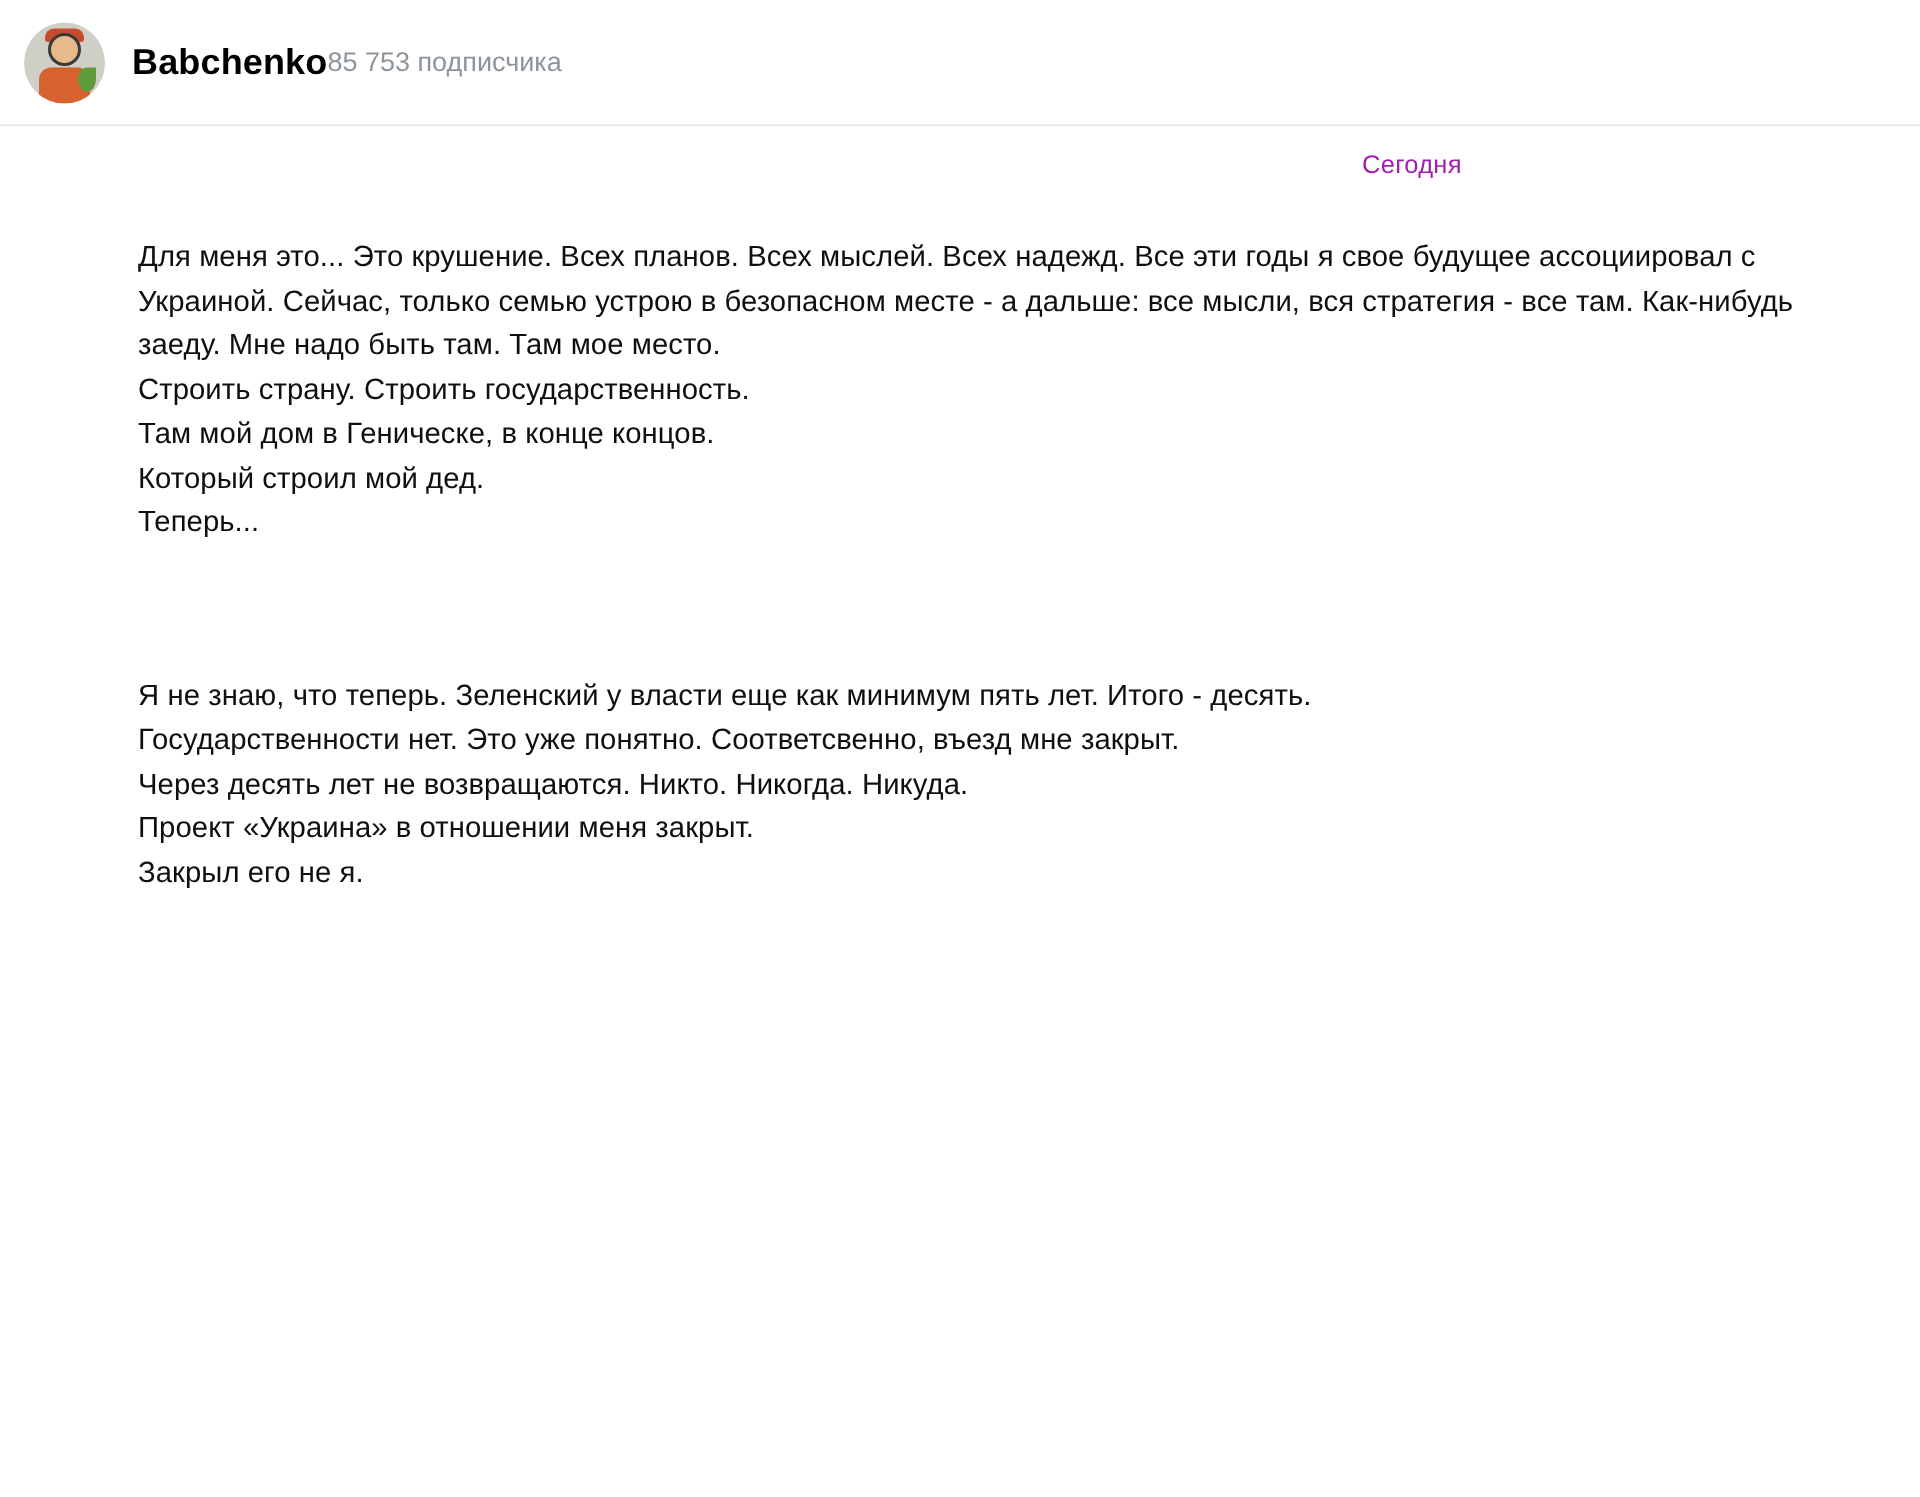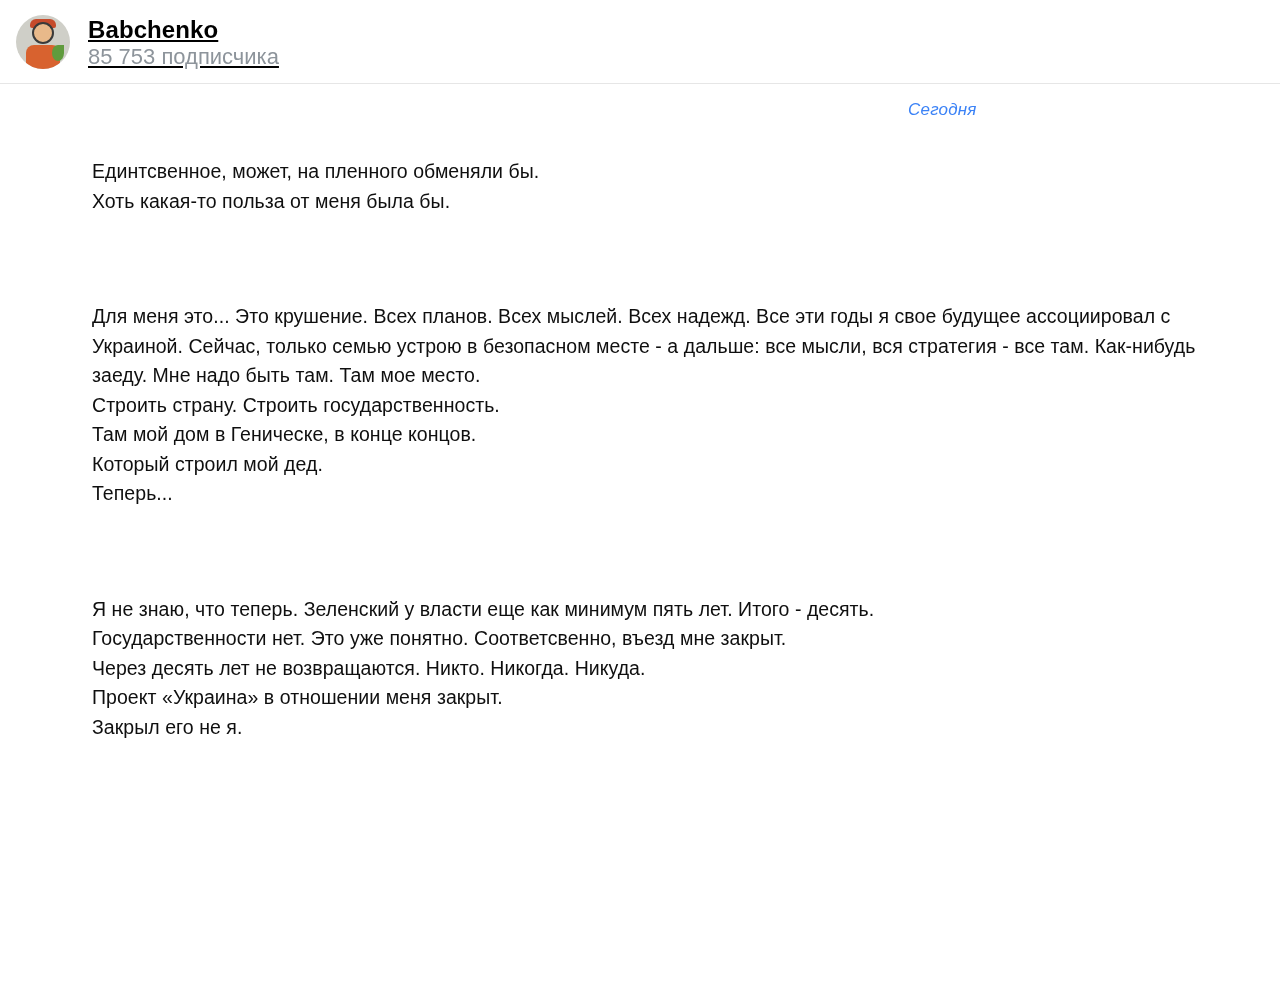--- a/index.html
+++ b/index.html
@@ -72,52 +72,50 @@
     position: absolute;
     right: 6px;
     bottom: 8px;
     width: 12px;
     height: 16px;
     background: #5f9b3d;
     border-radius: 50% 0 50% 50%;
   }
   .header-text {
     display: flex;
-    flex-direction: column;
+    flex-direction: row;
     justify-content: center;
-    text-decoration: underline;
   }
   .channel-title {
     font-size: 24px;
     font-weight: bold;
     color: #000000;
     line-height: 28px;
     letter-spacing: .1px;
   }
   .channel-subs {
-    font-size: 22px;
+    font-size: 18px;
     color: #8d949b;
     line-height: 22px;
     margin-top: 2px;
   }
 
   
   .post {
     position: relative;
     padding: 14px 20px 0 92px;
     box-sizing: border-box;
   }
   .date-badge {
     position: absolute;
     top: 16px;
     left: 908px;
     font-size: 17px;
-    color: #3b82f6;
+    color: #a21caf;
     letter-spacing: .2px;
-    font-style: italic;
   }
   .post-text {
     font-size: 19.5px;
     line-height: 29.5px;
     color: #0f0f0f;
     white-space: pre-wrap;
     max-width: 1115px;
     letter-spacing: .05px;
   }
   .para {
@@ -138,22 +136,20 @@
   </div>
   <div class="header-text">
     <div class="channel-title">Babchenko</div>
     <div class="channel-subs">85 753 подписчика</div>
   </div>
 </div>
 
 <div class="post">
   <div class="date-badge">Сегодня</div>
   <div class="post-text">
-    <p class="para">Единтсвенное, может, на пленного обменяли бы.
-Хоть какая-то польза от меня была бы.</p>
     <p class="para">Для меня это... Это крушение. Всех планов. Всех мыслей. Всех надежд. Все эти годы я свое будущее ассоциировал с Украиной. Сейчас, только семью устрою в безопасном месте - а дальше: все мысли, вся стратегия - все там. Как-нибудь заеду. Мне надо быть там. Там мое место.
 Строить страну. Строить государственность.
 Там мой дом в Геническе, в конце концов.
 Который строил мой дед.
 Теперь...</p>
     <p class="para">Я не знаю, что теперь. Зеленский у власти еще как минимум пять лет. Итого - десять.
 Государственности нет. Это уже понятно. Соответсвенно, въезд мне закрыт.
 Через десять лет не возвращаются. Никто. Никогда. Никуда.
 Проект «Украина» в отношении меня закрыт.
 Закрыл его не я.</p>

